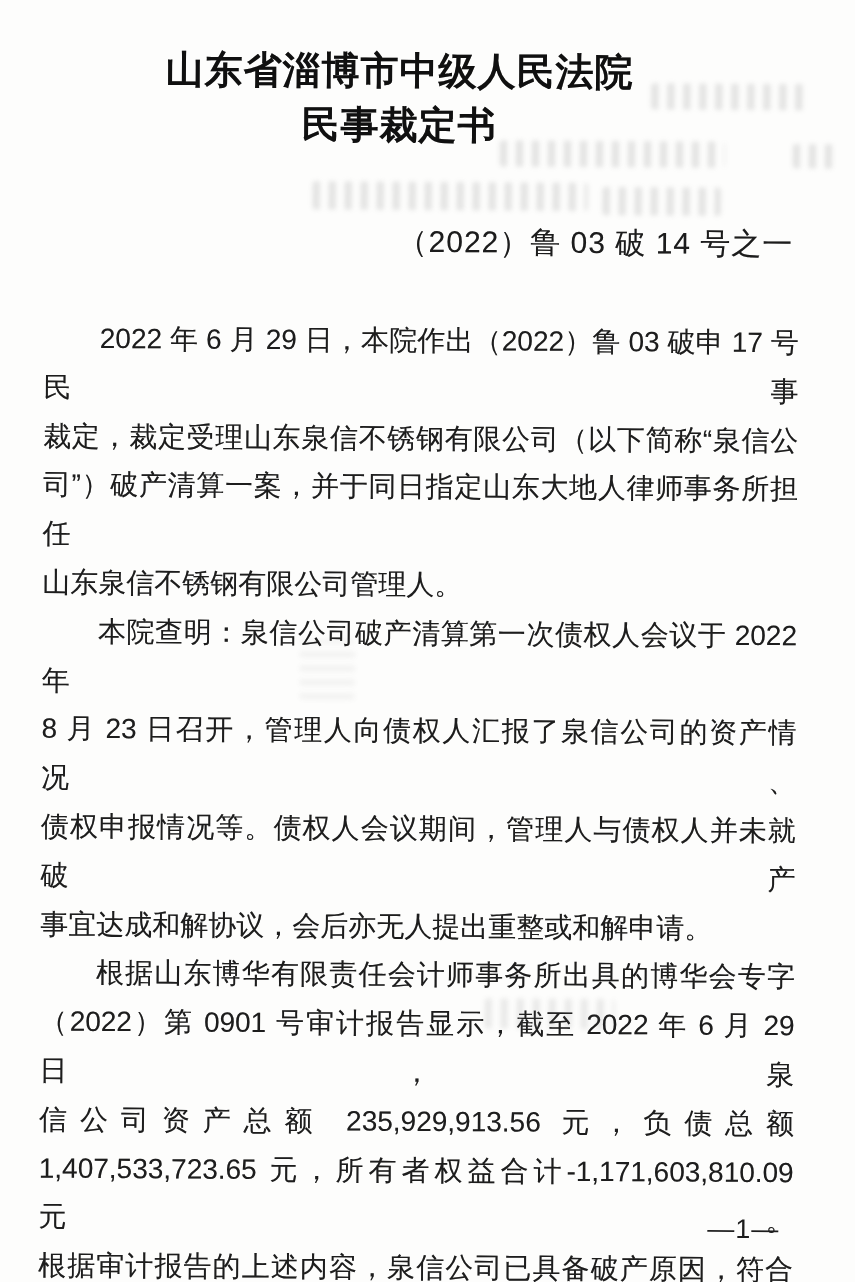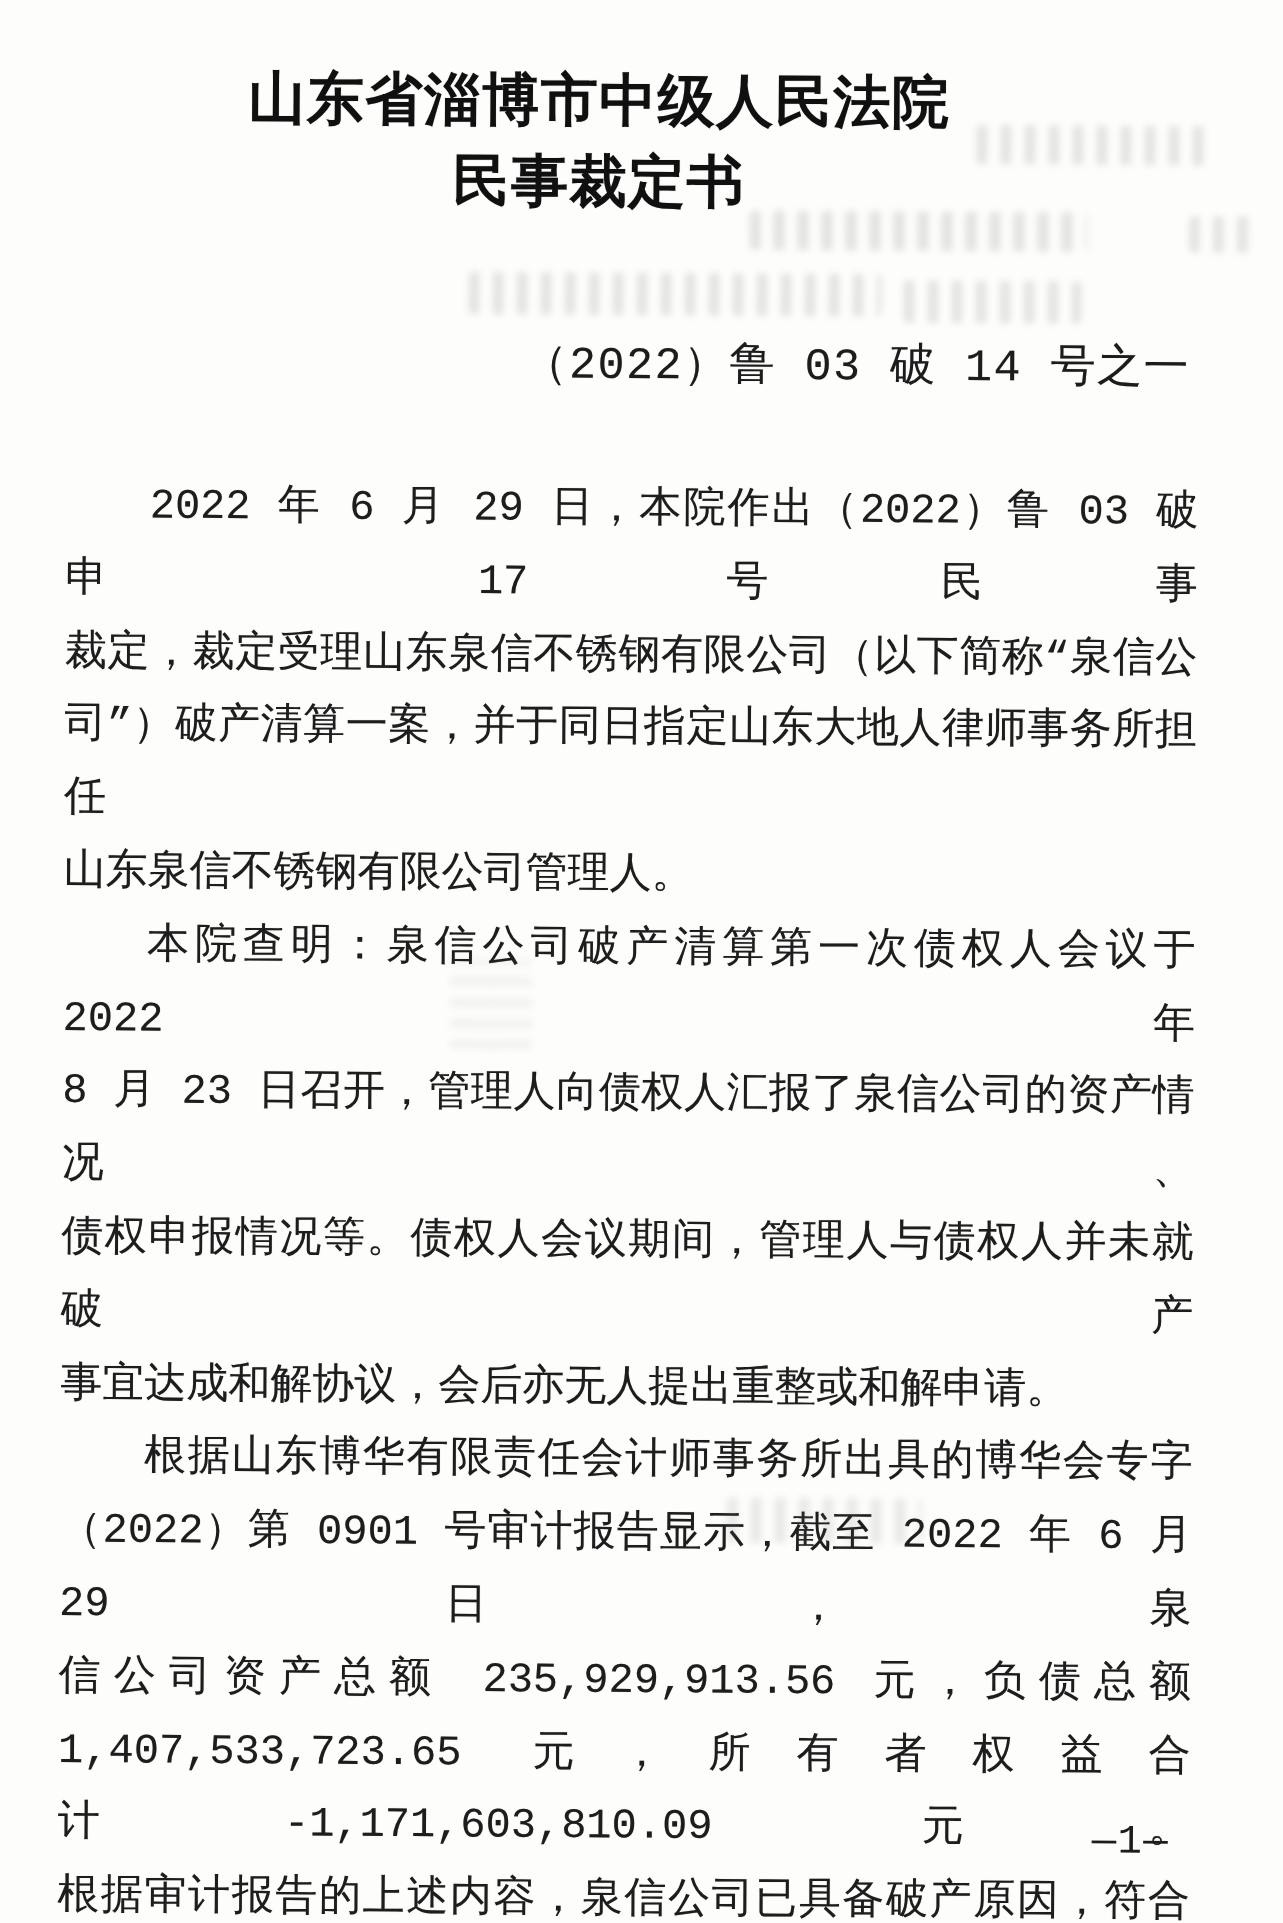--- a/index.html
+++ b/index.html
@@ -8,21 +8,21 @@
     width: 855px;
     height: 1282px;
     overflow: hidden;
     background: #ffffff;
   }
   .page {
     position: relative;
     width: 855px;
     height: 1282px;
     background: #fdfdfc;
-    font-family: Liberation Mono, monospace;
+    font-family: Liberation Sans, sans-serif;
     color: #222222;
     overflow: hidden;
   }
   
   .rot {
     position: absolute;
     inset: 0;
     transform: rotate(0.35deg);
     transform-origin: 50% 50%;
   }

